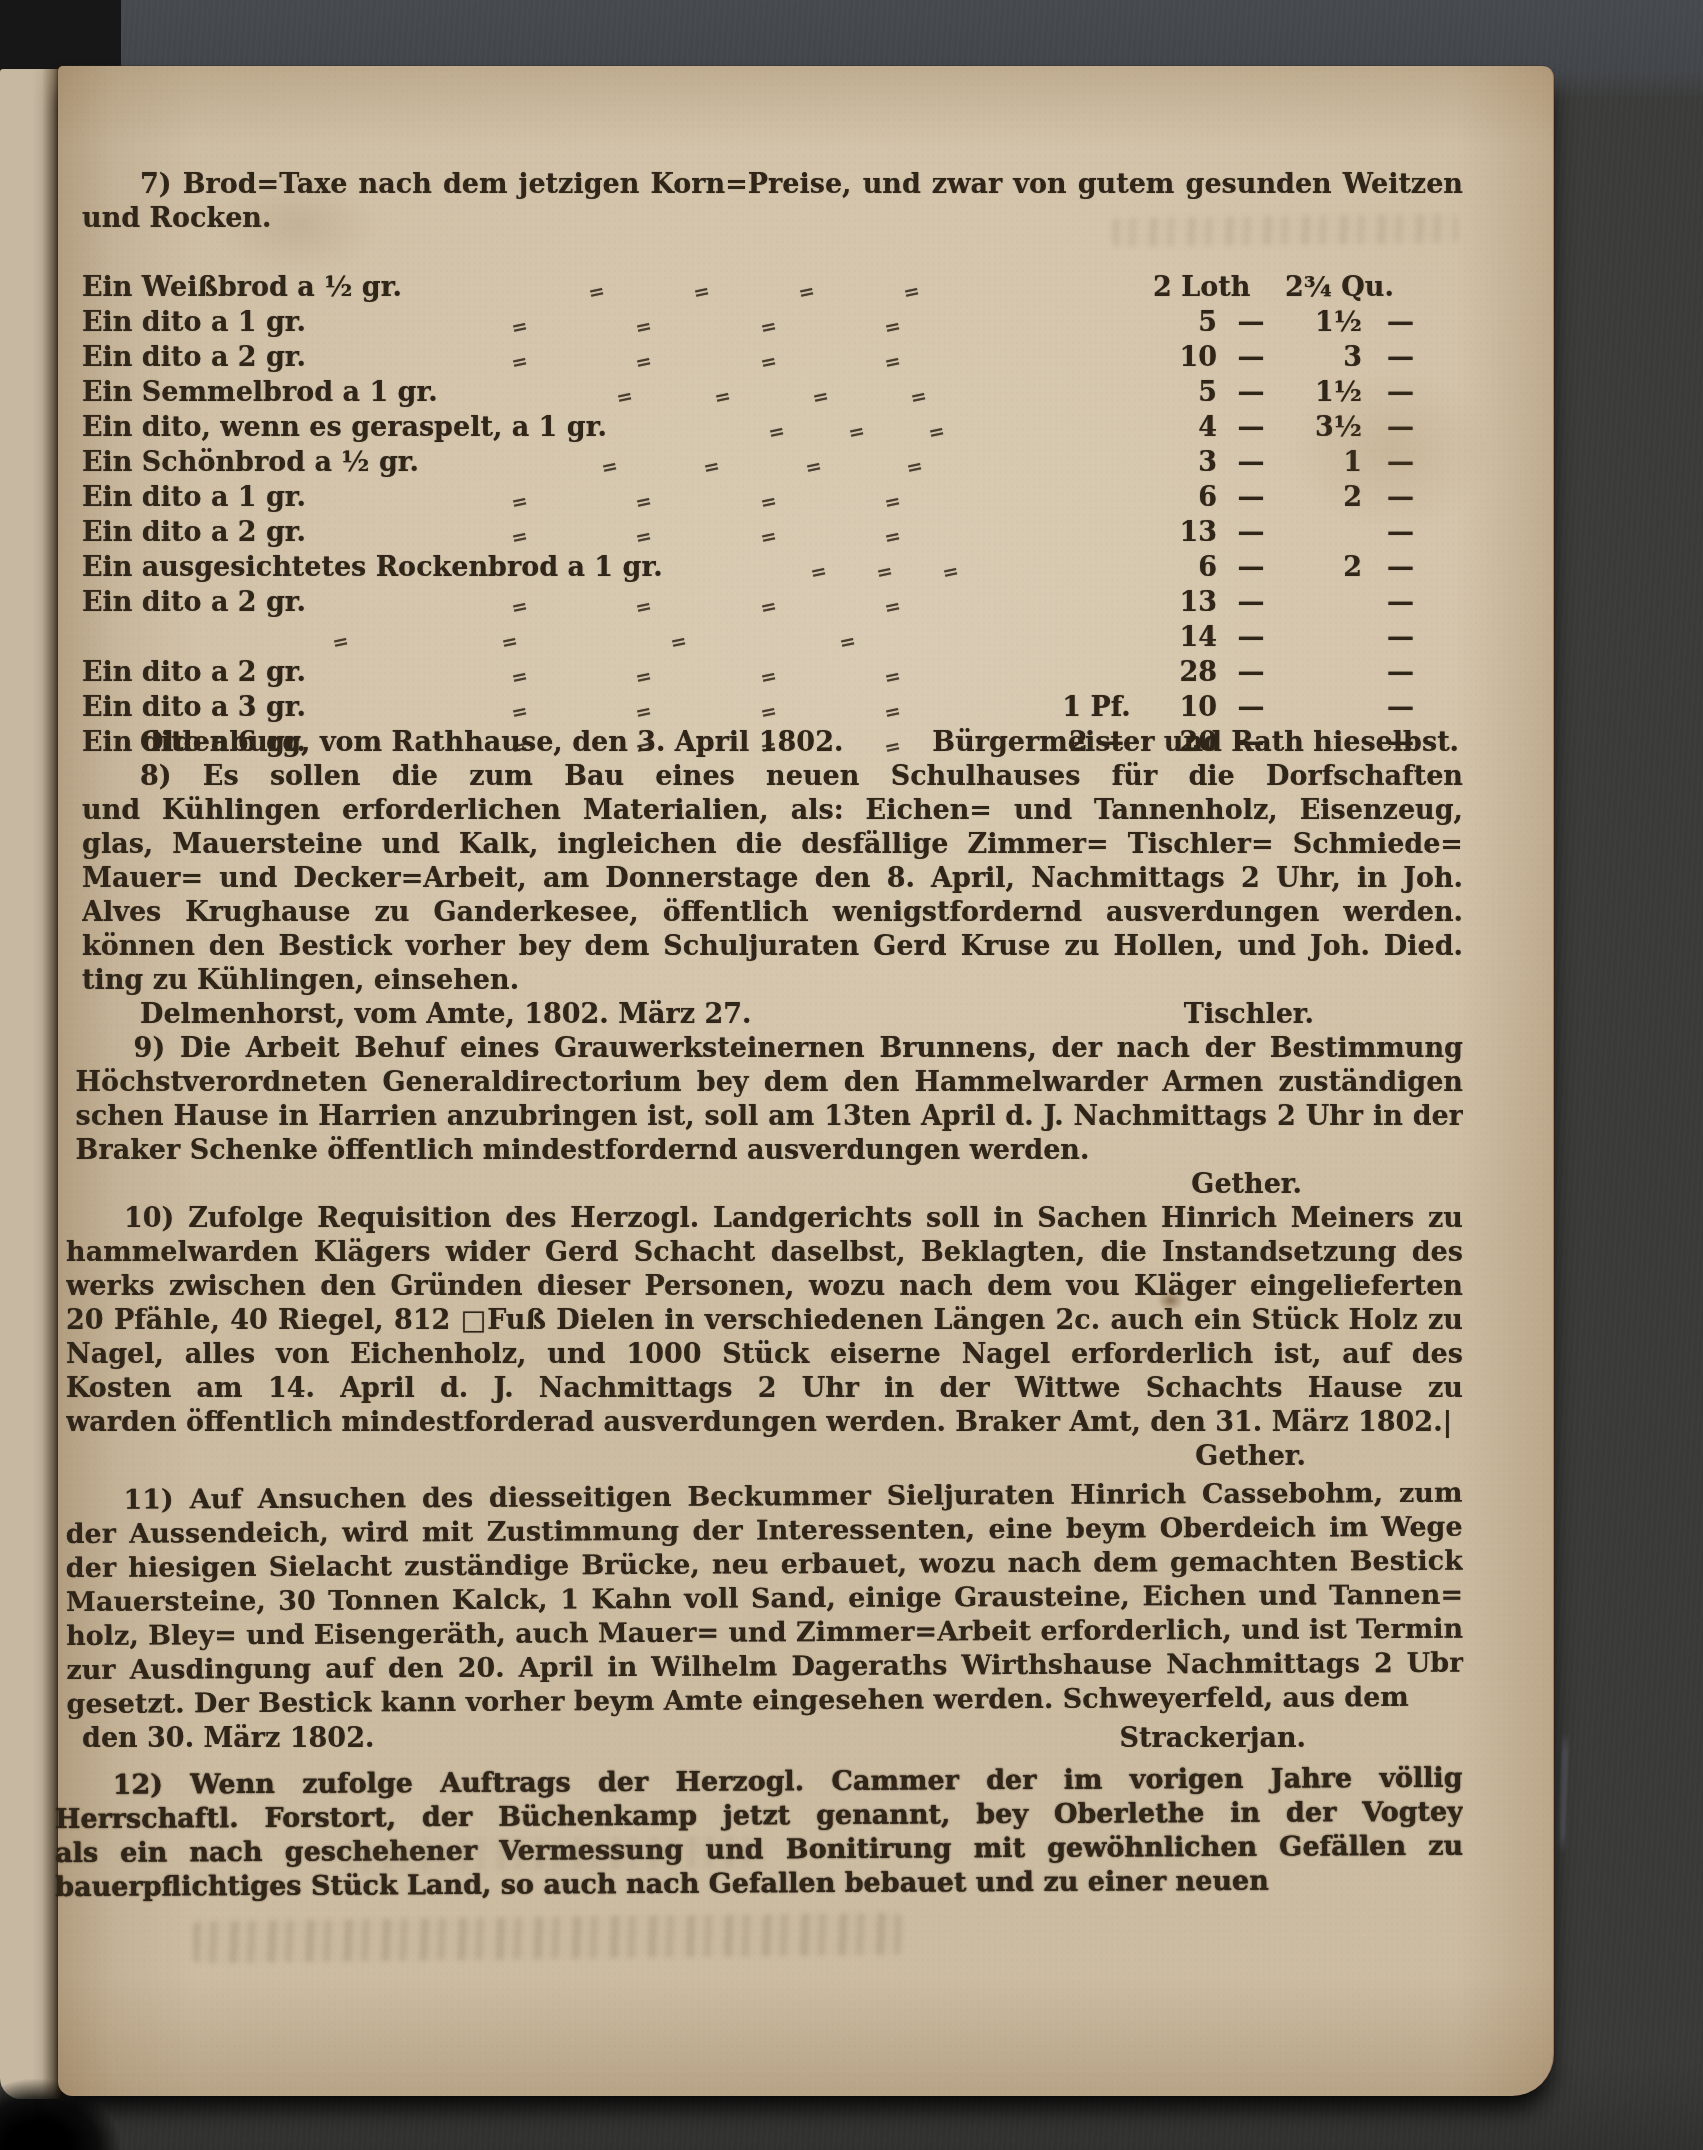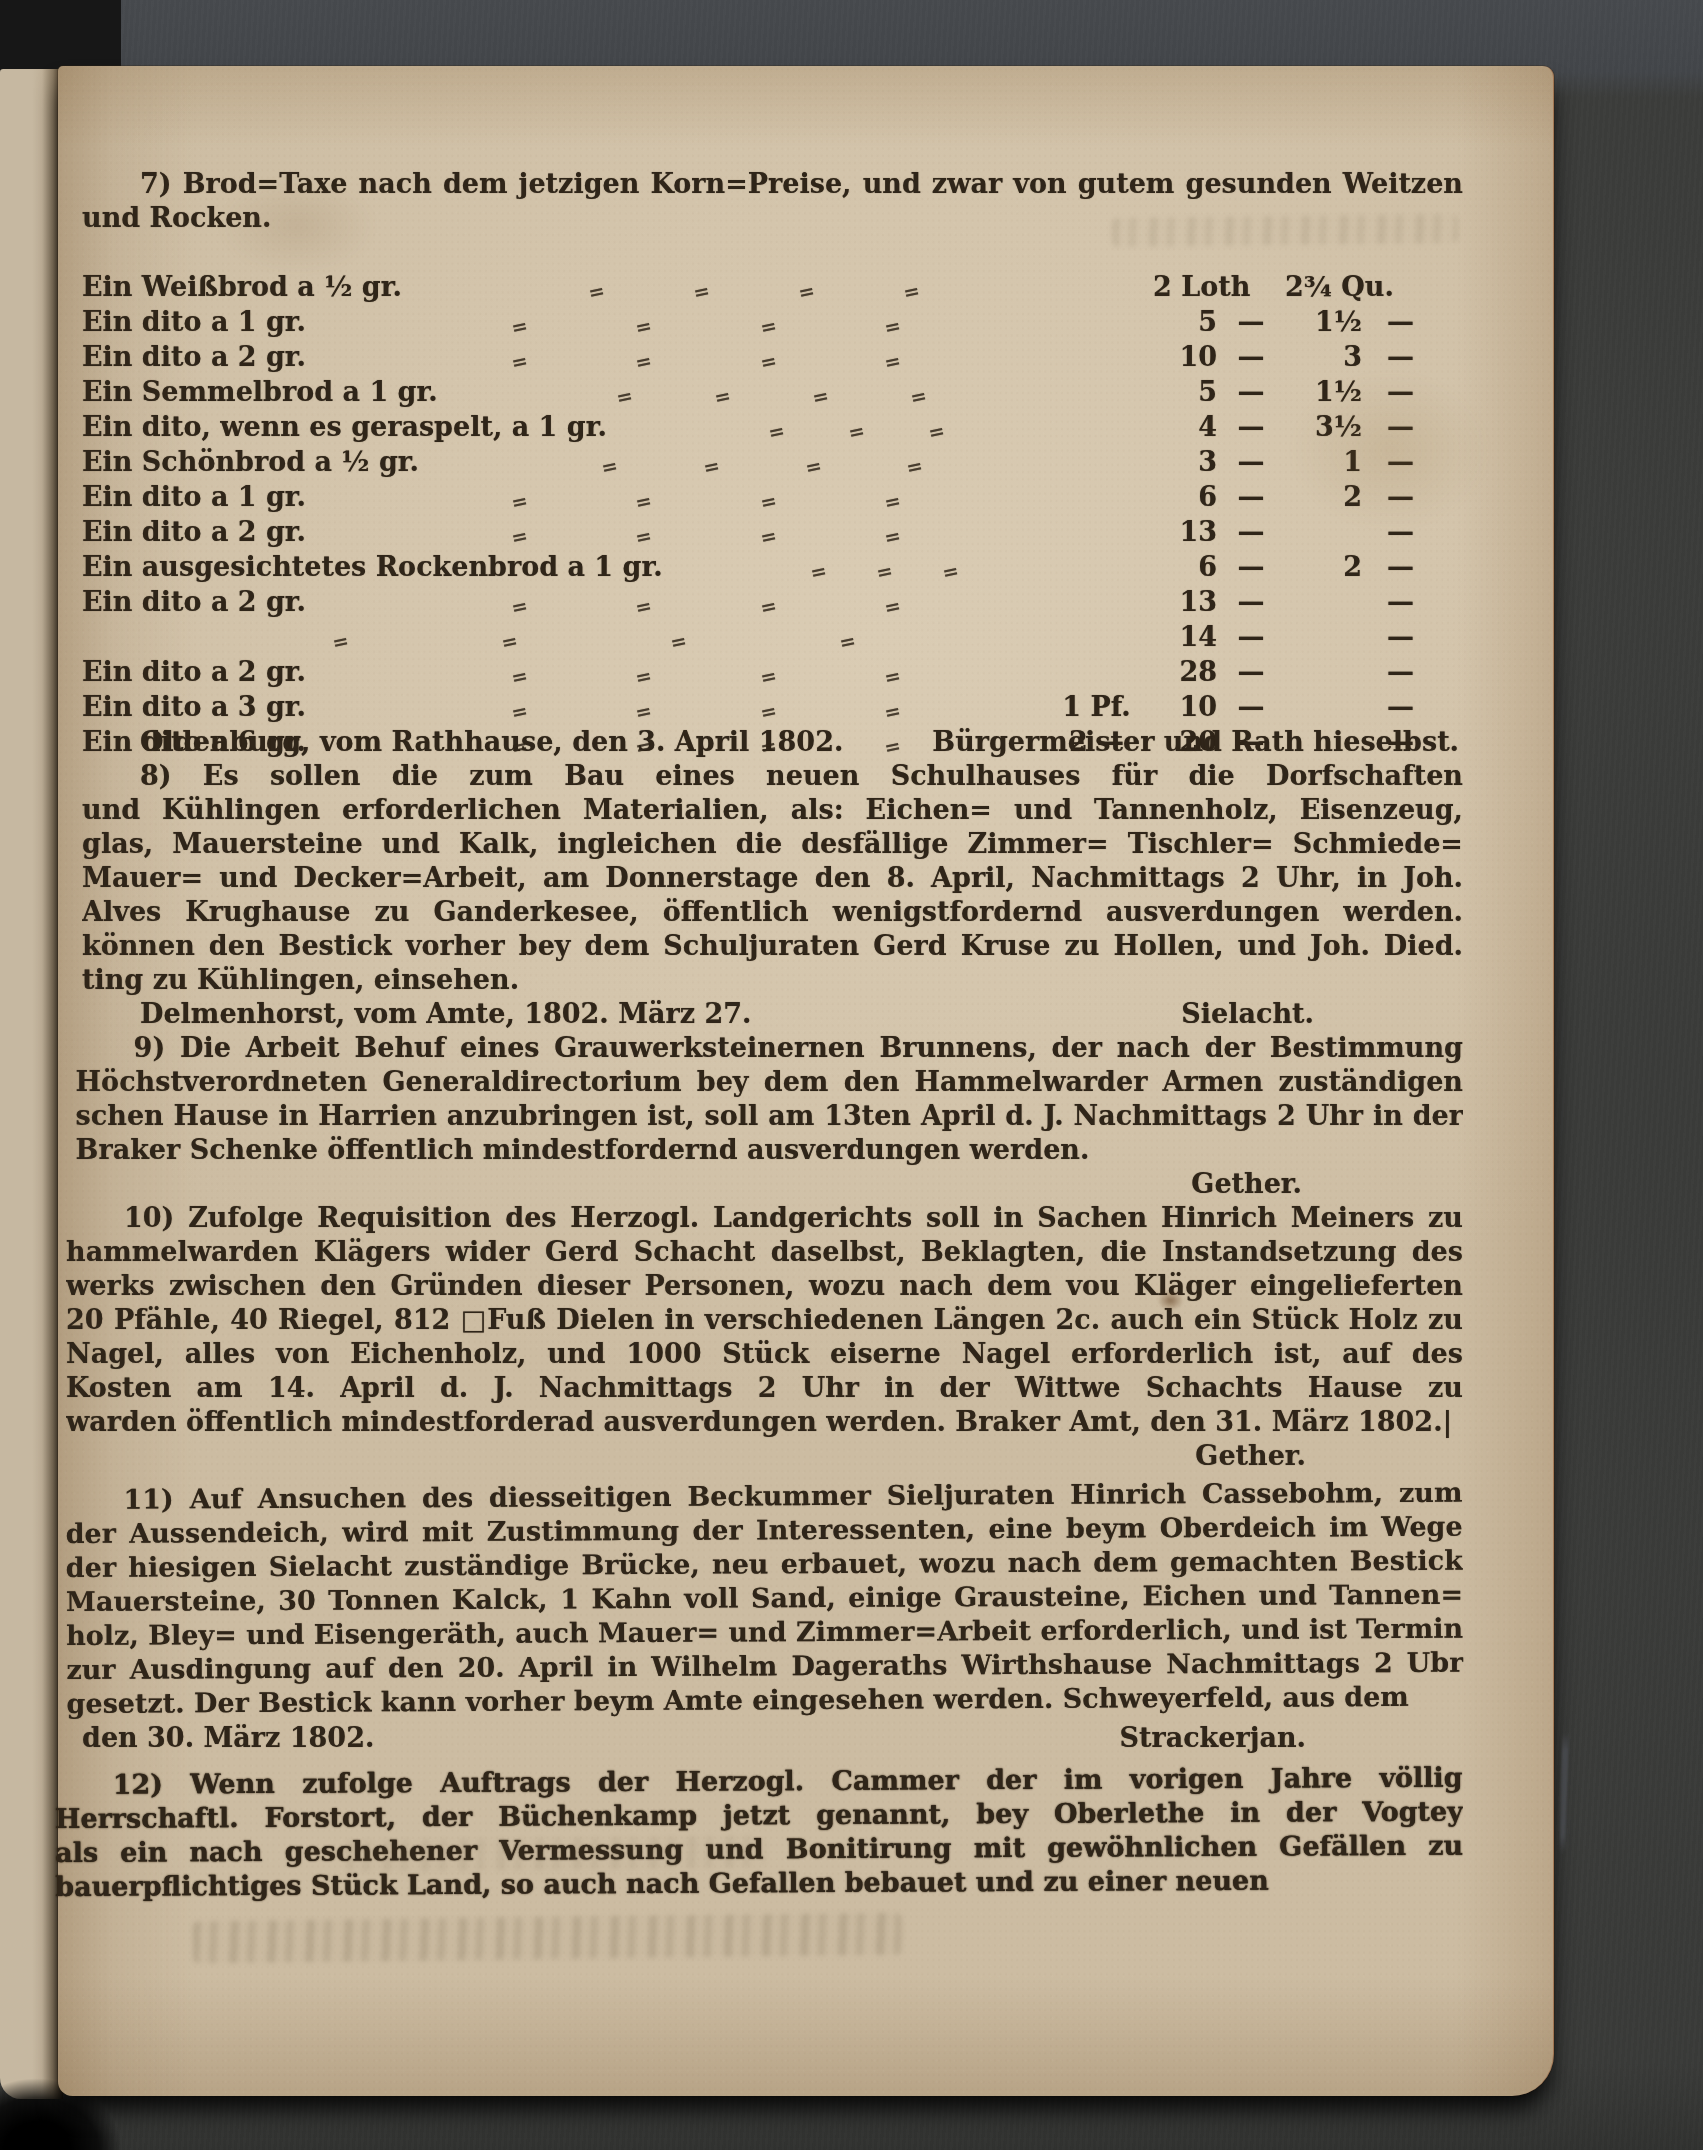--- a/index.html
+++ b/index.html
@@ -291,21 +291,21 @@
             <div class="line">8) Es sollen die zum Bau eines neuen Schulhauses für die Dorfschaften Grüppenbühren</div>
             <div class="line">und Kühlingen erforderlichen Materialien, als: Eichen= und Tannenholz, Eisenzeug, Fenster=</div>
             <div class="line">glas, Mauersteine und Kalk, ingleichen die desfällige Zimmer= Tischler= Schmiede= Glaser=</div>
             <div class="line">Mauer= und Decker=Arbeit, am Donnerstage den 8. April, Nachmittags 2 Uhr, in Joh. Died.</div>
             <div class="line">Alves Krughause zu Ganderkesee, öffentlich wenigstfordernd ausverdungen werden.  Liebhaber</div>
             <div class="line">können den Bestick vorher bey dem Schuljuraten Gerd Kruse zu Hollen,  und Joh. Died. Wie=</div>
             <div class="line last">ting zu Kühlingen, einsehen.</div>
           </div>
           <div class="sigrow">
             <span class="sleft ind">Delmenhorst, vom Amte, 1802. März 27.</span>
-            <span class="sright" style="margin-right: 149px;">Sielacht.</span>
+            <span class="sright" style="margin-right: 149px;">Tischler.</span>
           </div>
           <div class="para shiftA">
             <div class="line">9) Die Arbeit Behuf eines Grauwerksteinernen Brunnens,  der nach der Bestimmung des</div>
             <div class="line">Höchstverordneten Generaldirectorium bey dem den Hammelwarder Armen zuständigen Oesting=</div>
             <div class="line">schen Hause in Harrien anzubringen ist,  soll am 13ten April d. J.  Nachmittags 2 Uhr in der</div>
             <div class="line last">Braker Schenke öffentlich mindestfordernd ausverdungen werden.</div>
           </div>
           <div class="sigrow">
             <span class="sright" style="margin-right: 161px;">Gether.</span>
           </div>

